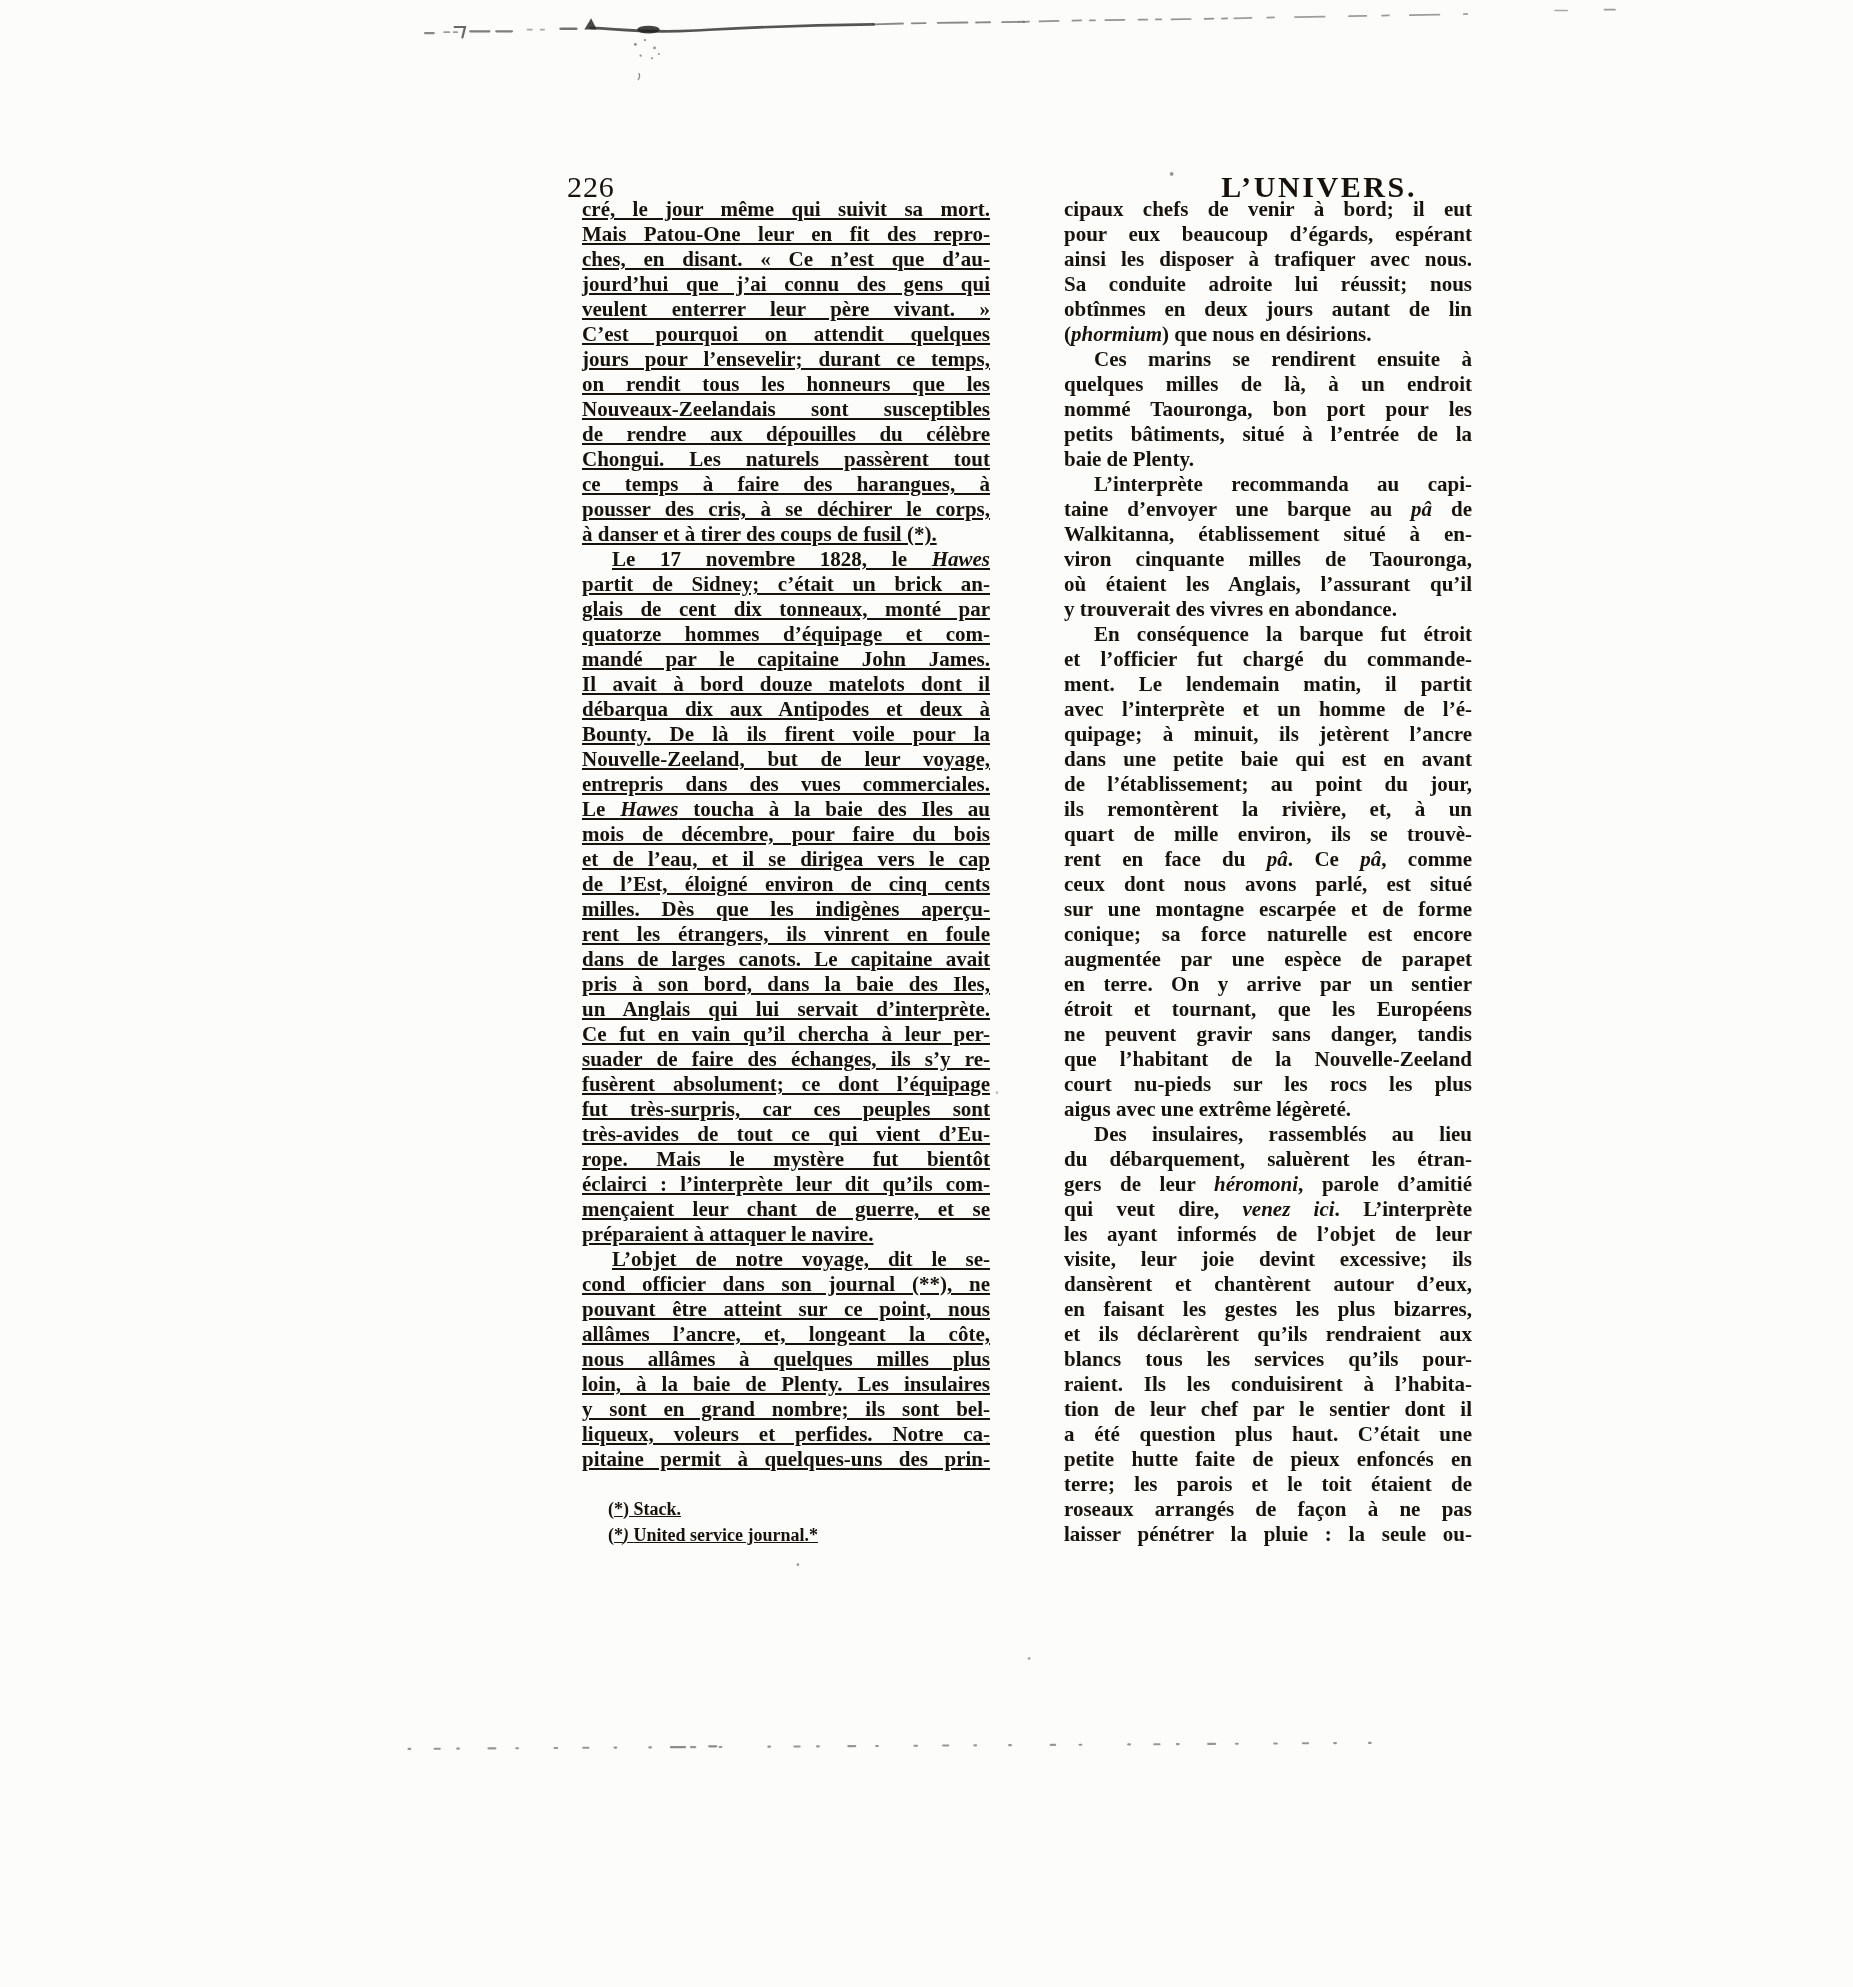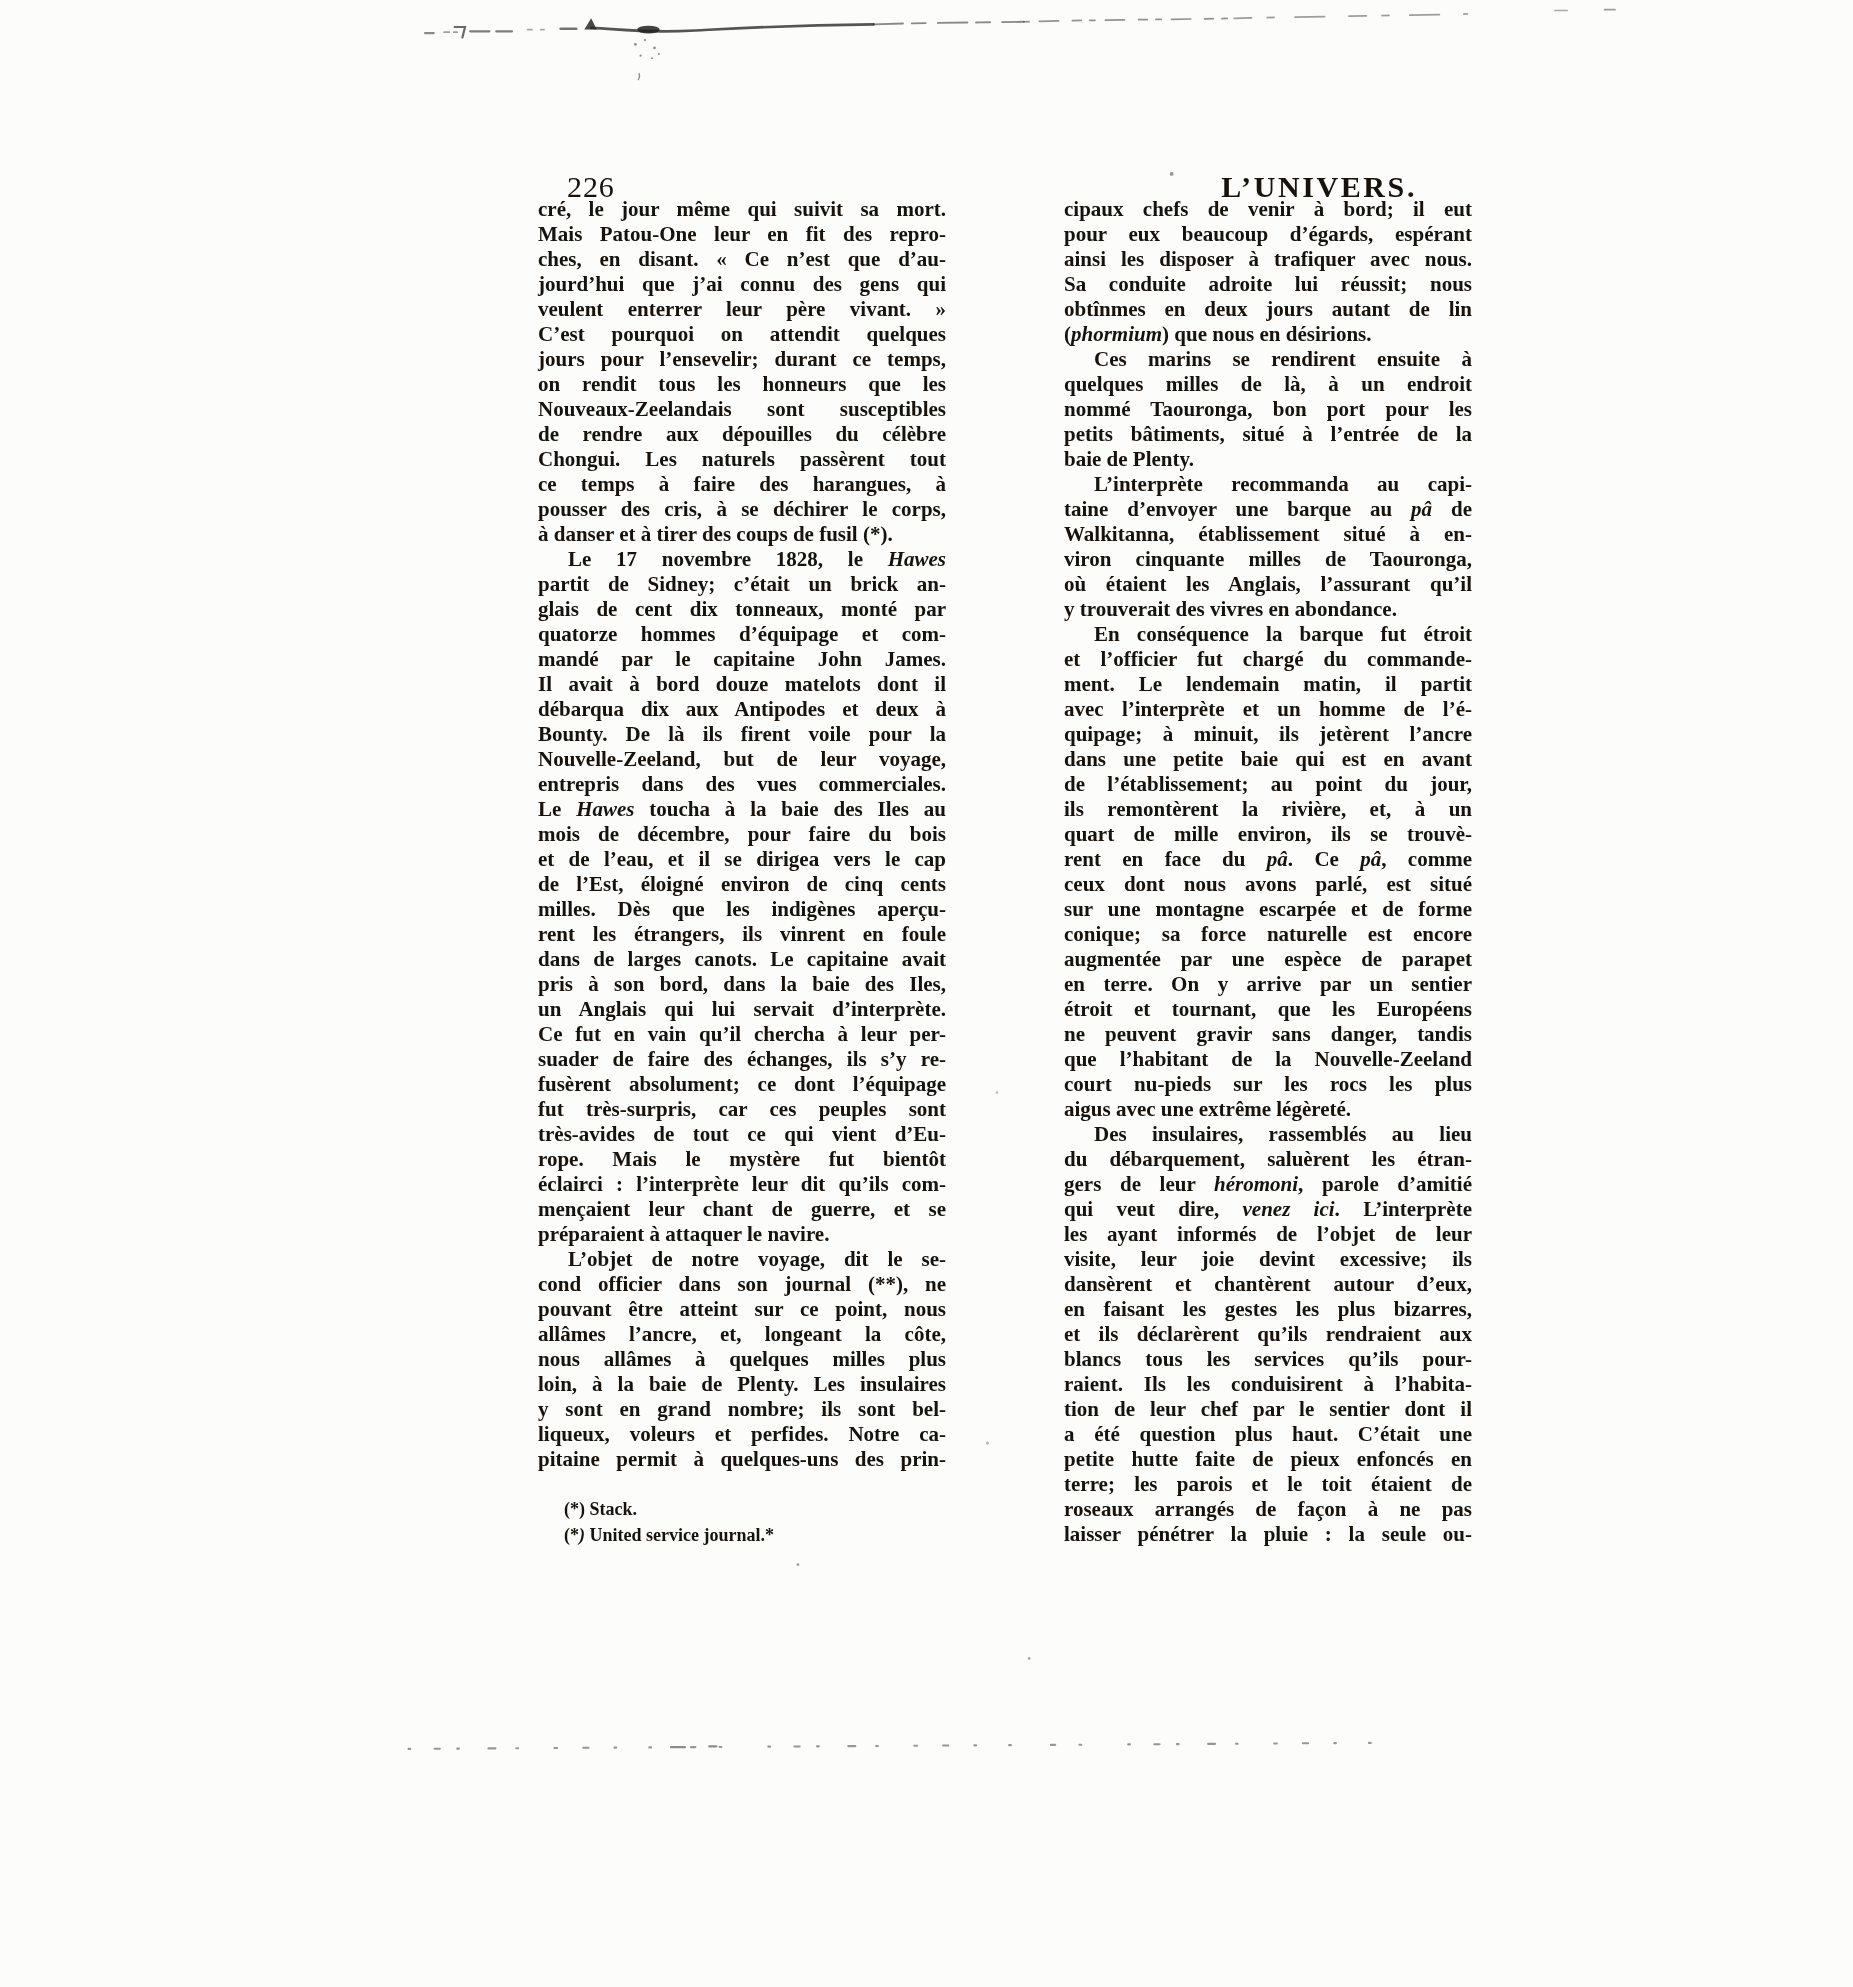--- a/index.html
+++ b/index.html
@@ -22,21 +22,21 @@
   }
   .running-title{
     position:absolute;left:572px;top:170px;width:845px;
     text-align:right;font-size:30px;font-weight:bold;letter-spacing:2.6px;
   }
   .column{
     position:absolute;top:197px;width:408px;
     font-size:21px;font-weight:bold;line-height:25px;
     text-rendering:optimizeLegibility;
   }
-  .column.left{left:538px;}
+  .column.left{left:582px;text-decoration:underline;}
   .column.right{left:1064px;}
   .line{
     text-align:justify;
     text-align-last:justify;
     height:25px;white-space:normal;overflow:visible;
   }
   .line.end{text-align-last:left;}
   .line.indent{text-indent:30px;}
   .footnote{
     font-size:18px;line-height:26px;height:26px;

